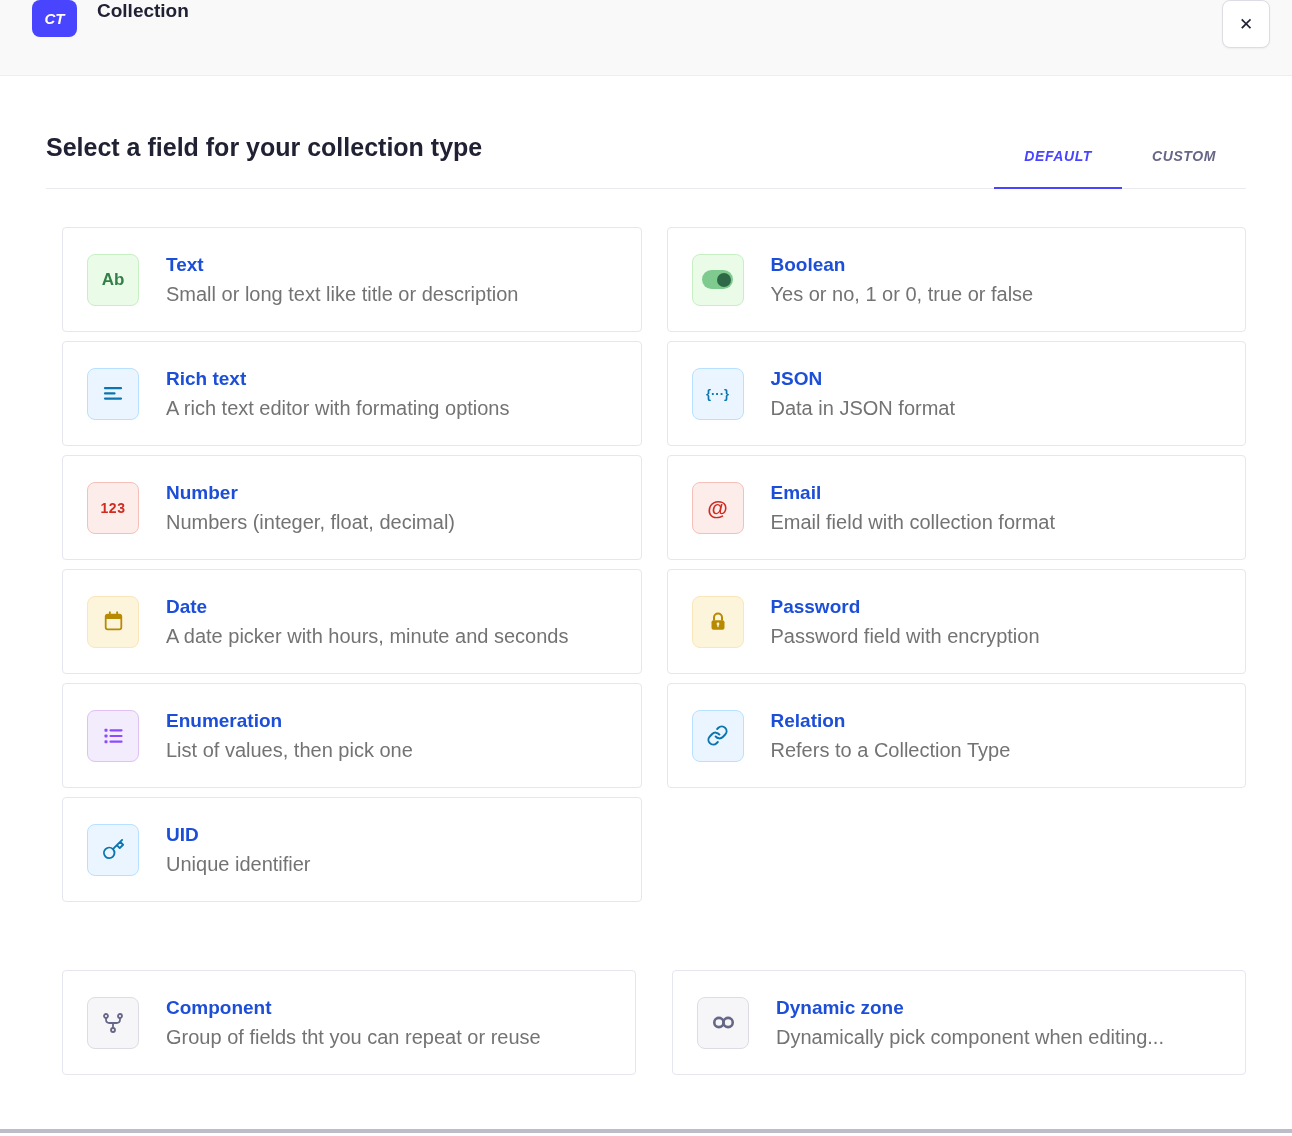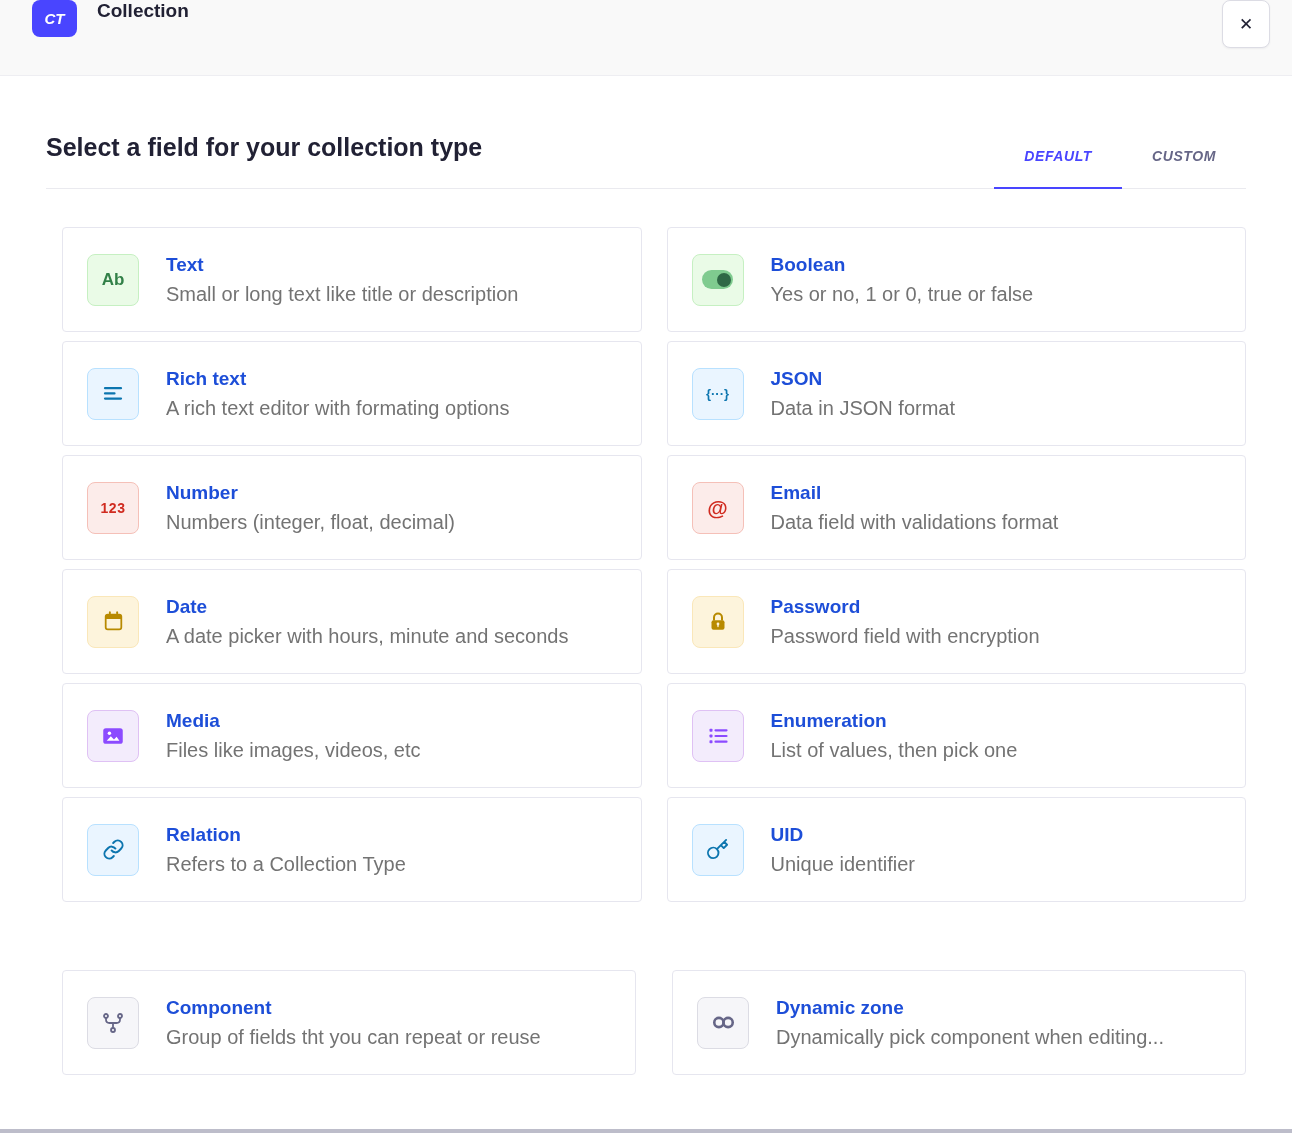--- a/index.html
+++ b/index.html
@@ -239,21 +239,21 @@
         <div class="card-desc">Numbers (integer, float, decimal)</div>
       </div>
     </div>
 
     <div class="card">
       <div class="iconbox red">
         <span class="icon-at">@</span>
       </div>
       <div class="card-text">
         <div class="card-title">Email</div>
-        <div class="card-desc">Data field with validations format</div>
+        <div class="card-desc">Email field with collection format</div>
       </div>
     </div>
 
     <div class="card">
       <div class="iconbox yellow">
         <svg viewBox="0 0 24 24" width="25" height="25">
           <path d="M4.5 7.3a2 2 0 0 1 2-2h11a2 2 0 0 1 2 2v2.2h-15z" fill="currentColor"></path>
           <rect x="4.5" y="5.3" width="15" height="14.2" rx="2" fill="none" stroke="currentColor" stroke-width="1.7"></rect>
           <line x1="8.5" y1="3" x2="8.5" y2="6.3" stroke="currentColor" stroke-width="1.7" stroke-linecap="round"></line>
           <line x1="15.5" y1="3" x2="15.5" y2="6.3" stroke="currentColor" stroke-width="1.7" stroke-linecap="round"></line>
@@ -273,33 +273,20 @@
           <circle cx="12" cy="14" r="1.4" fill="#fdf4dc"></circle>
           <rect x="11.35" y="14.4" width="1.3" height="2.8" rx="0.65" fill="#fdf4dc"></rect>
         </svg>
       </div>
       <div class="card-text">
         <div class="card-title">Password</div>
         <div class="card-desc">Password field with encryption</div>
       </div>
     </div>
 
-    <div class="card">
-      <div class="iconbox purple">
-        <svg viewBox="0 0 24 24" width="26" height="26">
-          <rect x="3" y="4.8" width="18" height="14.4" rx="2.4" fill="currentColor"></rect>
-          <circle cx="8.7" cy="9.5" r="1.6" fill="#ffffff"></circle>
-          <path d="M6.2 16.4l3.8-4.1 2.9 2.9 2.4-2.4 2.6 3.6z" fill="#ffffff"></path>
-        </svg>
-      </div>
-      <div class="card-text">
-        <div class="card-title">Media</div>
-        <div class="card-desc">Files like images, videos, etc</div>
-      </div>
-    </div>
 
     <div class="card">
       <div class="iconbox purple">
         <svg viewBox="0 0 24 24" width="24" height="24">
           <rect x="3.5" y="4.8" width="3" height="3" rx="0.8" fill="currentColor"></rect>
           <rect x="3.5" y="10.5" width="3" height="3" rx="0.8" fill="currentColor"></rect>
           <rect x="3.5" y="16.2" width="3" height="3" rx="0.8" fill="currentColor"></rect>
           <line x1="9.5" y1="6.3" x2="20.5" y2="6.3" stroke="currentColor" stroke-width="2.2" stroke-linecap="round"></line>
           <line x1="9.5" y1="12" x2="20.5" y2="12" stroke="currentColor" stroke-width="2.2" stroke-linecap="round"></line>
           <line x1="9.5" y1="17.7" x2="20.5" y2="17.7" stroke="currentColor" stroke-width="2.2" stroke-linecap="round"></line>

